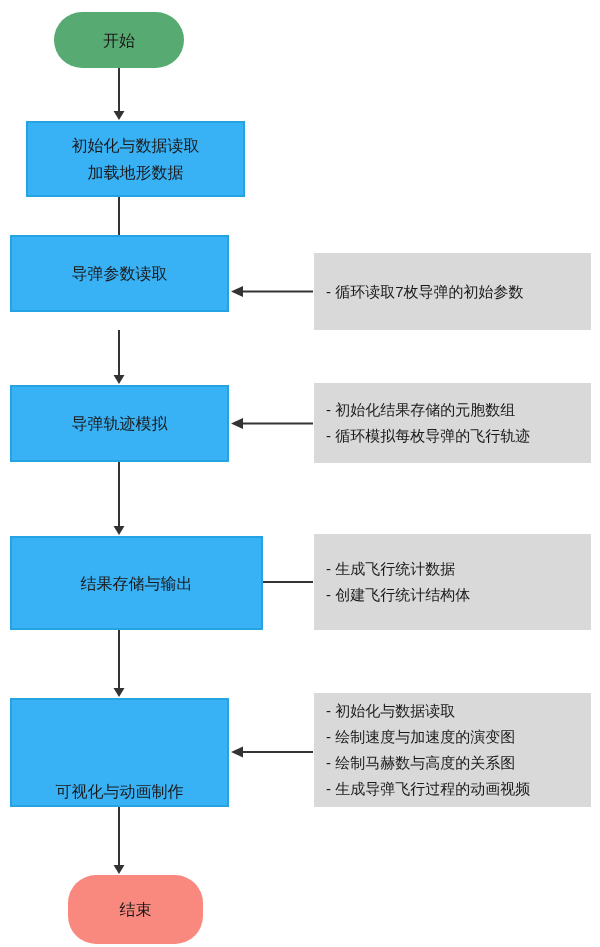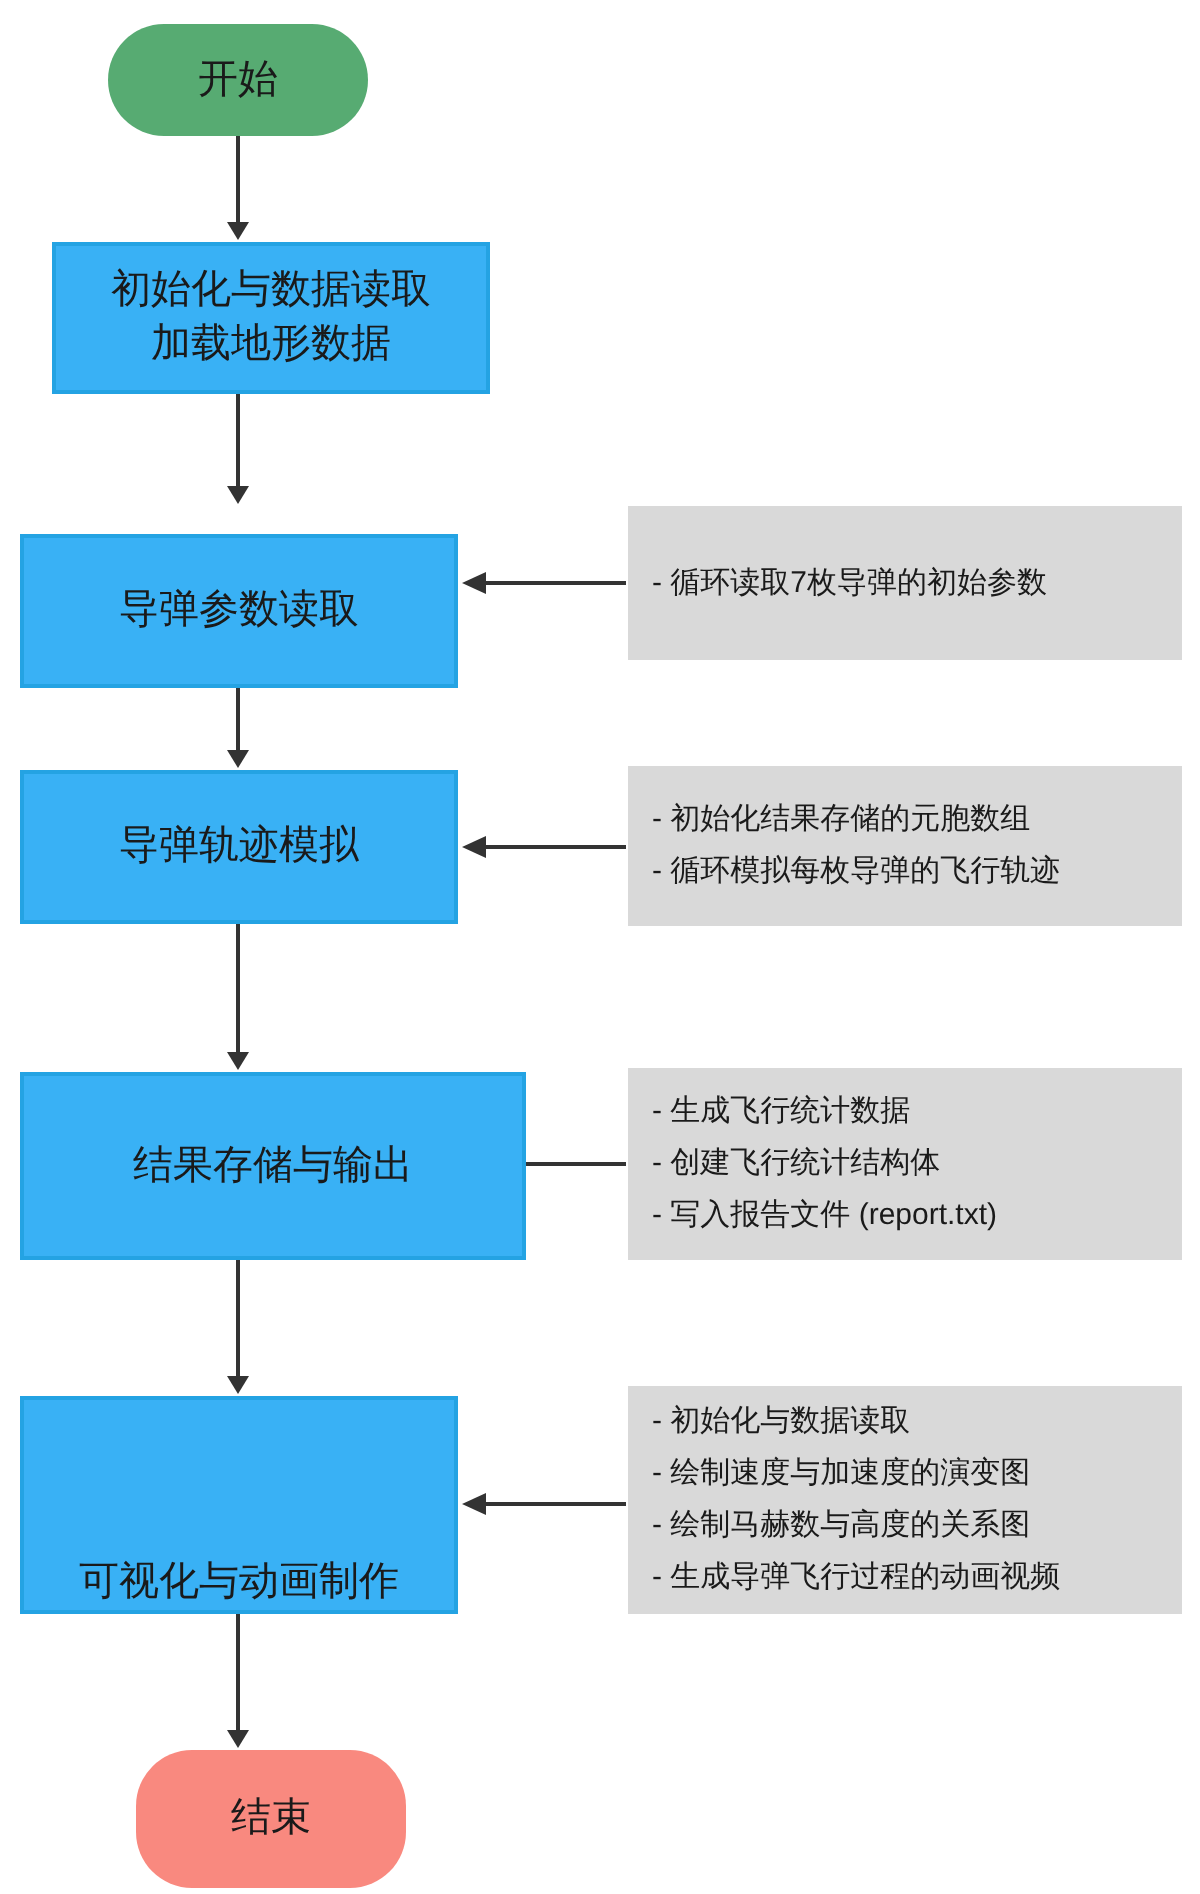--- a/index.html
+++ b/index.html
@@ -19,41 +19,41 @@
     pointer-events: none;
   }
   .node {
     position: absolute;
     display: flex;
     flex-direction: column;
     align-items: center;
     justify-content: center;
     text-align: center;
     box-sizing: border-box;
-    font-size: 20px;
+    font-size: 16px;
     line-height: 27px;
   }
   .pill {
     border-radius: 28px;
     color: #1a1a1a;
   }
   .start-pill {
     left: 54px; top: 12px; width: 130px; height: 56px;
     background: var(--start-fill, #57ab72);
   }
   .end-pill {
     left: 68px; top: 875px; width: 135px; height: 69px;
     background: var(--end-fill, #f9897f);
   }
   .box {
     background: var(--process-fill, #39b1f5);
     border: 2px solid var(--process-border, #24a3e3);
   }
   .n1 { left: 26px; top: 121px; width: 219px; height: 76px; }
-  .n2 { left: 10px; top: 267px; width: 219px; height: 77px; }
+  .n2 { left: 10px; top: 235px; width: 219px; height: 77px; }
   .n3 { left: 10px; top: 385px; width: 219px; height: 77px; }
   .n4 { left: 10px; top: 536px; width: 253px; height: 94px; }
   .n5 { left: 10px; top: 698px; width: 219px; height: 109px; justify-content: flex-end; }
   .note {
     position: absolute;
     background: var(--annotation-fill, #d9d9d9);
     display: flex;
     flex-direction: column;
     justify-content: center;
     box-sizing: border-box;
@@ -145,21 +145,20 @@
   </div>
 
   <div class="note a2">
     <div>- 初始化结果存储的元胞数组</div>
     <div>- 循环模拟每枚导弹的飞行轨迹</div>
   </div>
 
   <div class="note a3">
     <div>- 生成飞行统计数据</div>
     <div>- 创建飞行统计结构体</div>
-    <div>- 写入报告文件 (report.txt)</div>
   </div>
 
   <div class="note a4">
     <div>- 初始化与数据读取</div>
     <div>- 绘制速度与加速度的演变图</div>
     <div>- 绘制马赫数与高度的关系图</div>
     <div>- 生成导弹飞行过程的动画视频</div>
   </div>
 
   <div class="node pill end-pill">结束</div>

